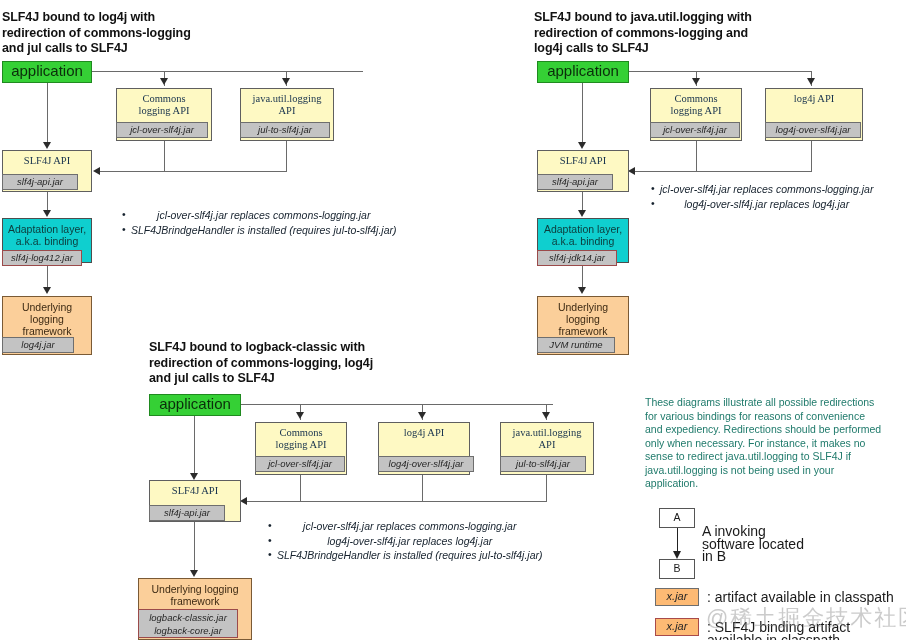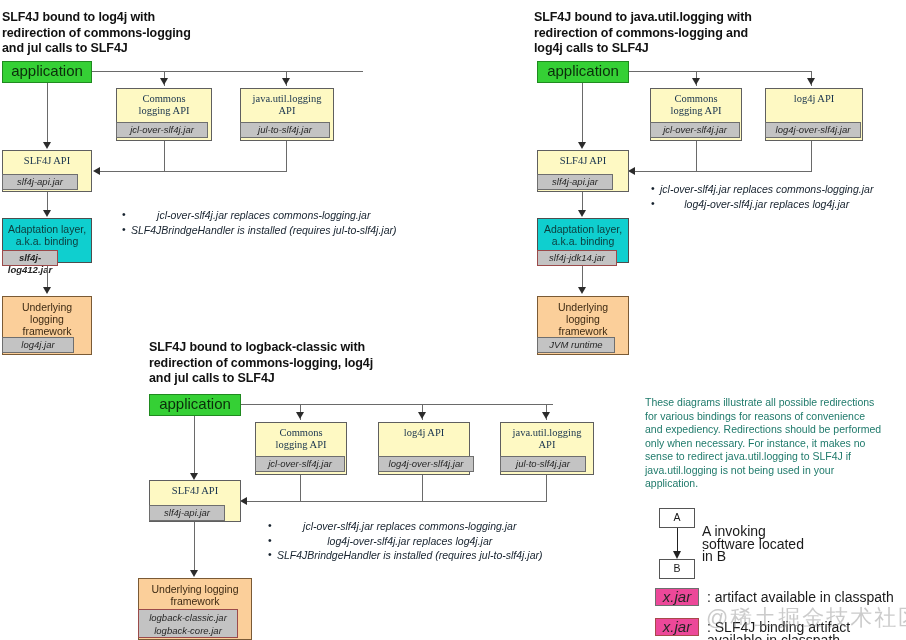--- a/index.html
+++ b/index.html
@@ -75,22 +75,22 @@
   
   .legend-box{
     position:absolute;box-sizing:border-box;background:#ffffff;
     border:1px solid #555555;font-size:10.5px;text-align:center;
     line-height:16px;color:#1a1a1a;
   }
   .legend-text{
     position:absolute;font-size:14px;line-height:12.5px;color:#1a1a1a;
   }
   .legend-jar{
-    position:absolute;box-sizing:border-box;background:#ec4899;
-    border:1px solid #6e6e6e;font-style:italic;font-size:15px;
+    position:absolute;box-sizing:border-box;background:#fdba74;
+    border:1px solid #6e6e6e;font-style:italic;font-size:11px;
     line-height:15px;text-align:center;color:#262626;
   }
   .legend-jar.binding{border:1px solid #a84a4a;}
   .legend-arrow-line{position:absolute;width:1px;background:#222;}
   .legend-arrow-head{
     position:absolute;width:0;height:0;
     border-left:4.5px solid transparent;border-right:4.5px solid transparent;
     border-top:8px solid #222;
   }
   .watermark{
@@ -142,21 +142,21 @@
   </div>
   <div class="jar" style="left:2px;top:166px;width:76px;height:16px;">slf4j-api.jar</div>
 
   <div class="ln v" style="left:47px;top:184px;height:20px;"></div>
   <div class="arrow-d" style="left:43px;top:202px;"></div>
 
   <div class="node binding" style="left:2px;top:210px;width:90px;height:45px;">
     <span class="node-label">Adaptation layer,
 a.k.a.  binding</span>
   </div>
-  <div class="jar binding-jar" style="left:2px;top:242px;width:56px;height:16px;font-weight:bold;">slf4j-log412.jar</div>
+  <div class="jar binding-jar" style="left:2px;top:242px;width:80px;height:16px;">slf4j-log412.jar</div>
 
   <div class="ln v" style="left:47px;top:258px;height:22px;"></div>
   <div class="arrow-d" style="left:43px;top:279px;"></div>
 
   <div class="node framework" style="left:2px;top:288px;width:90px;height:59px;">
     <span class="node-label">Underlying
 logging
 framework</span>
   </div>
   <div class="jar" style="left:2px;top:329px;width:72px;height:16px;">log4j.jar</div>

